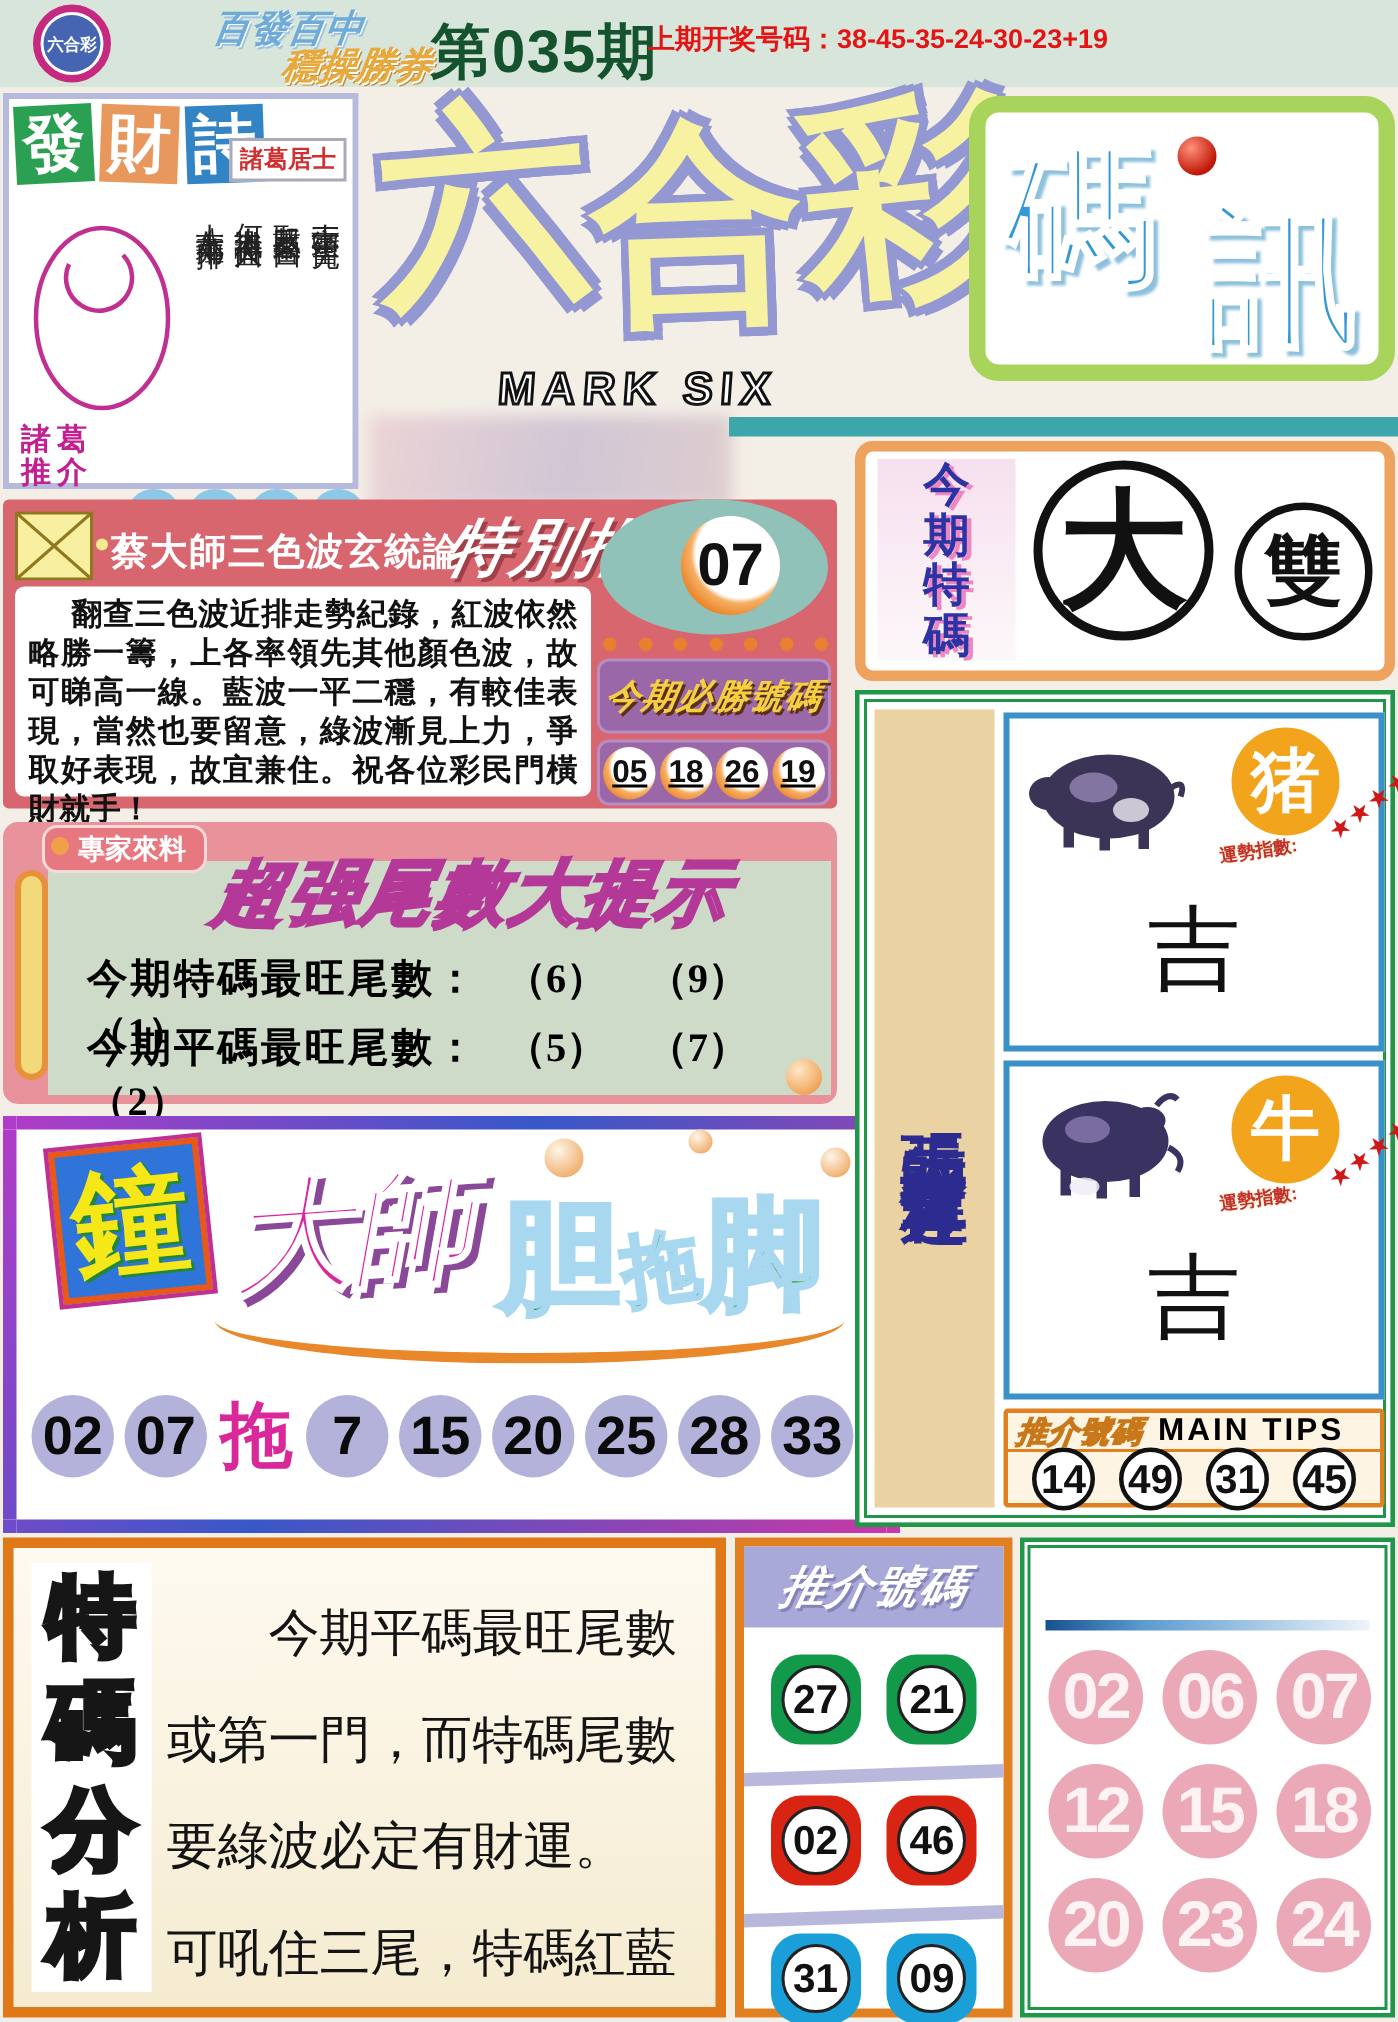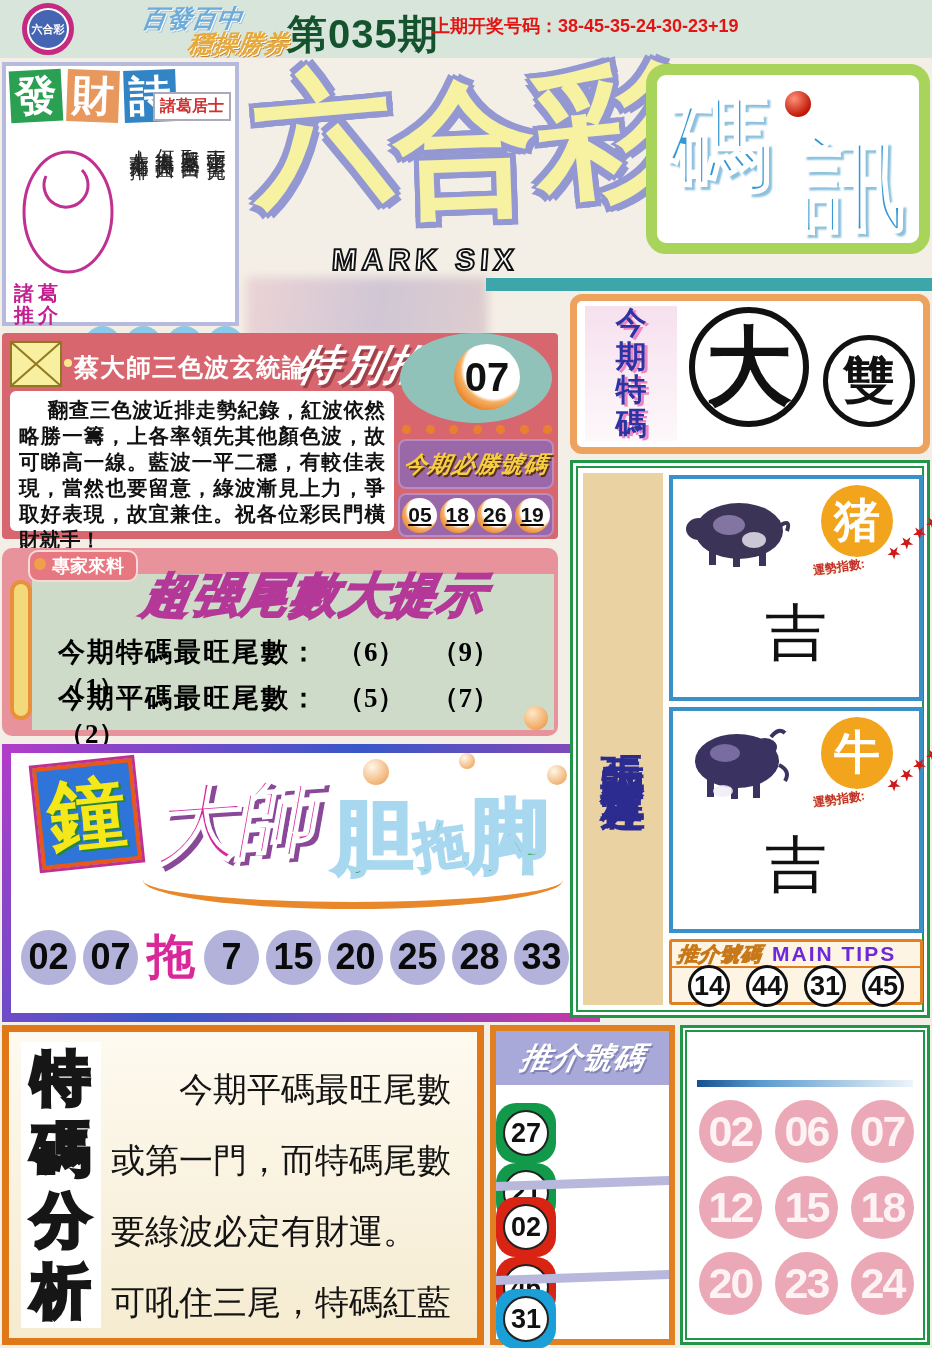--- a/index.html
+++ b/index.html
@@ -160,21 +160,21 @@
   .zd-stars { position:absolute; left:208px; top:48px; font-size:17px; color:#d01818; letter-spacing:1px;
             transform:rotate(-38deg); }
   .zd-luck { position:absolute; left:0; right:0; top:112px; text-align:center; font-size:62px; color:#111;
             font-family:"Liberation Serif","DejaVu Serif",serif; }
   .zd-tips { position:absolute; left:96px; top:476px; width:254px; height:66px; border:3px solid #e08020;
             border-radius:3px; background:#fdf4e4; }
   .zd-tips-head { position:absolute; left:0; top:0; right:0; height:26px; border-bottom:2px solid #e08020;
             display:flex; align-items:center; padding:0 6px; gap:10px; }
   .zd-tips-cn { font-size:20px; font-weight:900; font-style:italic; color:#f6c850; -webkit-text-stroke:1px #c87818;
             letter-spacing:1px; transform:skewX(-8deg); }
-  .zd-tips-en { font-size:21px; font-weight:900; color:#6d28d9; letter-spacing:2px; }
+  .zd-tips-en { font-size:21px; font-weight:900; color:#000000; letter-spacing:2px; }
   .zd-tips-nums { position:absolute; left:0; right:0; top:28px; bottom:0; display:flex; align-items:center;
             justify-content:space-evenly; }
   .zd-tnum { width:42px; height:42px; border:3px solid #111; border-radius:50%; background:#fff;
             display:flex; align-items:center; justify-content:center; font-size:27px; font-weight:bold; color:#111; }
 
   
   .an-box { position:absolute; left:2px; top:1025px; width:482px; height:320px; border:7px solid #e07818;
             background:linear-gradient(180deg,#fefaf0,#f5ebd0); }
   .an-strip { position:absolute; left:12px; top:10px; width:80px; height:286px; background:#fff; text-align:center; }
   .an-strip div { font-size:58px; font-weight:900; line-height:71px; color:#fff; -webkit-text-stroke:4px #161616; }
@@ -182,21 +182,21 @@
             font-family:"Liberation Serif","DejaVu Serif",serif; font-size:34px; color:#141414; }
   .an-body div { line-height:71px; white-space:nowrap; }
   .an-body div:first-child { padding-left:68px; }
 
   
   .rn-box { position:absolute; left:490px; top:1025px; width:185px; height:320px; border:6px solid #e08020; background:#fff; }
   .rn-head { position:absolute; left:0; top:0; right:0; height:54px; background:#a9a9d9;
             display:flex; align-items:center; justify-content:center; }
   .rn-head span { font-size:30px; font-weight:900; font-style:italic; color:#fff; transform:skewX(-12deg);
             text-shadow:2px 2px 0 #8484b8; letter-spacing:1px; }
-  .rn-row { position:absolute; left:0; right:0; display:flex; justify-content:space-evenly;flex-direction:column; }
+  .rn-row { position:absolute; left:0; right:0; display:flex; justify-content:space-evenly; }
   .rn-shield { width:60px; height:60px; border-radius:20px; display:flex; align-items:center; justify-content:center; }
   .rn-shield.green { background:#13994a; } .rn-shield.red { background:#d92414; } .rn-shield.blue { background:#1b9fd8; }
   .rn-inner { width:46px; height:46px; border-radius:50%; background:#fff; border:2px solid #222;
             display:flex; align-items:center; justify-content:center; font-size:27px; font-weight:900; color:#111; }
   .rn-div { position:absolute; left:0; right:0; height:9px; background:#b8b8dc; transform:skewY(-2deg); }
 
   
   .lk-box { position:absolute; left:680px; top:1025px; width:250px; height:320px; background:#fff;
             border:3px solid #1f9648; box-shadow:inset 0 0 0 2px #fff, inset 0 0 0 4px #1f9648; }
   .lk-title { position:absolute; left:0; right:0; top:12px; text-align:center; font-size:30px; font-weight:900;
@@ -389,21 +389,21 @@
       <div class="zd-luck">吉</div>
     </div>
 
     <div class="zd-tips">
       <div class="zd-tips-head">
         <span class="zd-tips-cn">推介號碼</span>
         <span class="zd-tips-en">MAIN TIPS</span>
       </div>
       <div class="zd-tips-nums">
         <div class="zd-tnum">14</div>
-        <div class="zd-tnum">44</div>
+        <div class="zd-tnum">49</div>
         <div class="zd-tnum">31</div>
         <div class="zd-tnum">45</div>
       </div>
     </div>
   </div>
 
   <div class="an-box">
     <div class="an-strip">
       <div>特</div>
       <div>碼</div>

